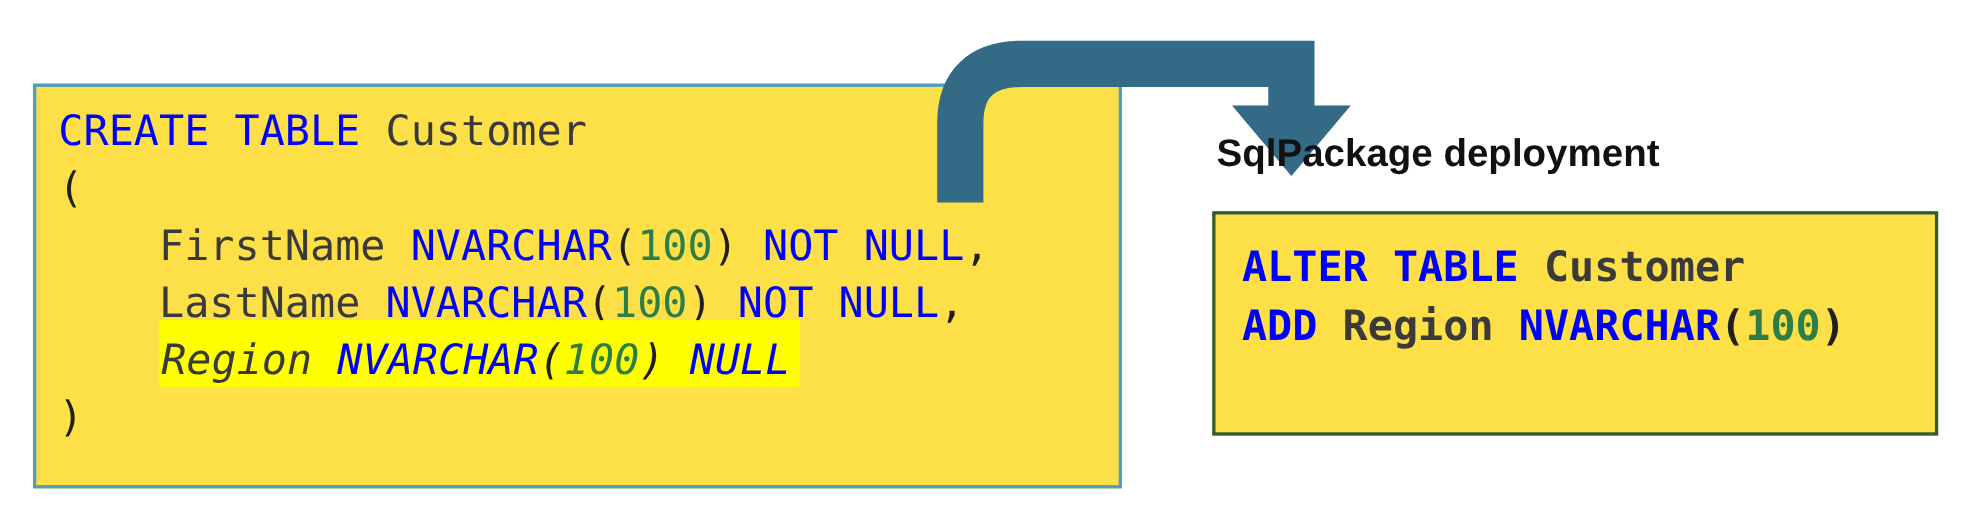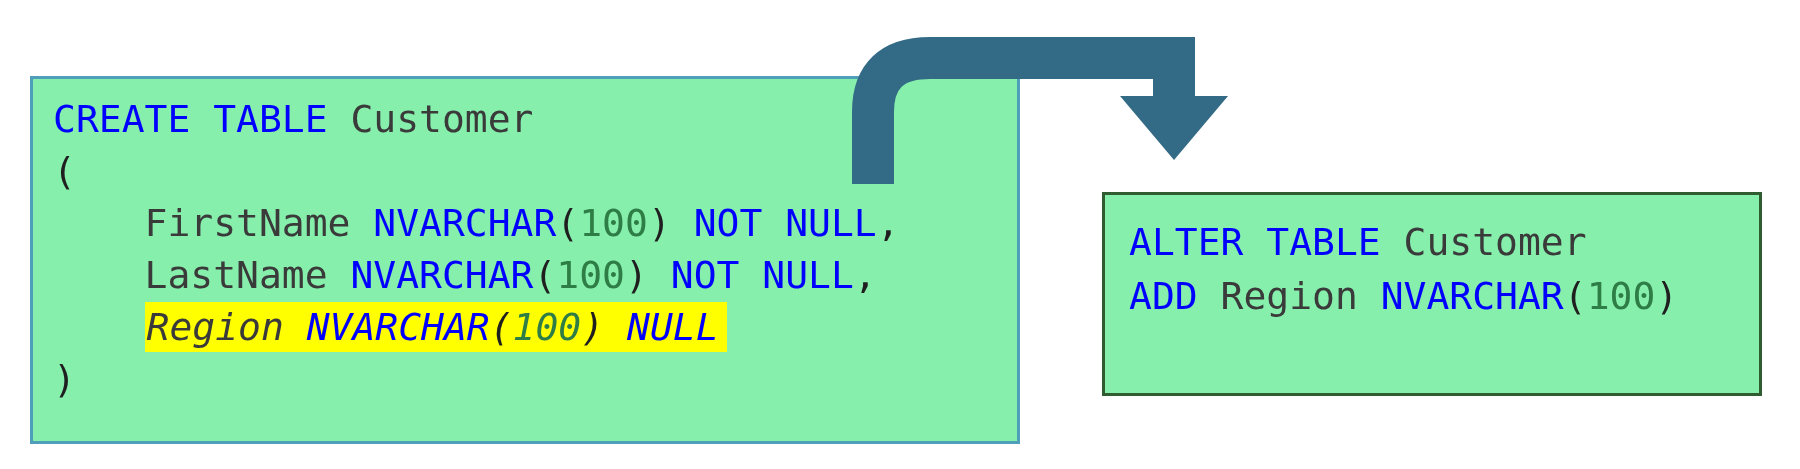--- a/index.html
+++ b/index.html
@@ -19,51 +19,52 @@
     font-weight:700;
     font-size:35px;
     line-height:44px;
     color:#111111;
   }
   #left-title  { left:36px;  top:10px;  }
   #right-title { left:1106px; top:118px; }
 
   .code-box {
     position:absolute;
-    background:#86efac;
+    background:#fde047;
   }
   #left-box {
     left:30px; top:76px;
     width:990px; height:368px;
     border:3px solid var(--left_border);
   }
   #right-box {
     left:1102px; top:192px;
     width:660px; height:204px;
     border:3px solid var(--right_border);
+    font-weight:bold;
   }
 
   .code {
     font-family:"DejaVu Sans Mono","Liberation Mono",monospace;
     font-size:38px;
     color:var(--punct);
     white-space:pre;
   }
   #left-code  { padding:14px 20px; line-height:52px; }
   #right-code { padding:20px 24px; line-height:54px; }
 
   .tok-kw  { color:var(--keyword); }
   .tok-num { color:var(--number); }
   .tok-id  { color:var(--identifier); }
   .tok-pl  { color:var(--punct); }
 
   .hl {
     background:var(--highlight);
     font-style:italic;
-    padding:3px 8px 3px 2px;
+    padding:14px 8px 3px 2px;
   }
 
   .arrow-svg {
     position:absolute;
     left:0; top:0;
     width:1800px; height:469px;
     pointer-events:none;
   }
   .arrow-line { stroke:var(--arrow); stroke-width:42; fill:none; }
   .arrow-head { fill:var(--arrow); }
@@ -76,18 +77,19 @@
 
   <div class="code-box" id="left-box">
     <div class="code" id="left-code"><div class="code-line"><span><span class="tok-kw">CREATE TABLE</span><span class="tok-pl"> </span><span class="tok-id">Customer</span></span></div><div class="code-line"><span><span class="tok-pl">(</span></span></div><div class="code-line">    <span><span class="tok-id">FirstName</span><span class="tok-pl"> </span><span class="tok-kw">NVARCHAR</span><span class="tok-pl">(</span><span class="tok-num">100</span><span class="tok-pl">)</span><span class="tok-pl"> </span><span class="tok-kw">NOT NULL</span><span class="tok-pl">,</span></span></div><div class="code-line">    <span><span class="tok-id">LastName</span><span class="tok-pl"> </span><span class="tok-kw">NVARCHAR</span><span class="tok-pl">(</span><span class="tok-num">100</span><span class="tok-pl">)</span><span class="tok-pl"> </span><span class="tok-kw">NOT NULL</span><span class="tok-pl">,</span></span></div><div class="code-line">    <span class="hl"><span class="tok-id">Region</span><span class="tok-pl"> </span><span class="tok-kw">NVARCHAR</span><span class="tok-pl">(</span><span class="tok-num">100</span><span class="tok-pl">)</span><span class="tok-pl"> </span><span class="tok-kw">NULL</span></span></div><div class="code-line"><span><span class="tok-pl">)</span></span></div></div>
   </div>
 
   <svg class="arrow-svg" viewBox="0 0 1800 469">
     <path class="arrow-line" d="M 873 184 L 873 112 Q 873 58 930 58 L 1174 58 L 1174 100"></path>
     <polygon class="arrow-head" points="1120,96 1228,96 1174,160"></polygon>
   </svg>
 
+  <div class="panel-title" id="right-title">SqlPackage deployment</div>
 
   <div class="code-box" id="right-box">
     <div class="code" id="right-code"><div class="code-line"><span><span class="tok-kw">ALTER TABLE</span><span class="tok-pl"> </span><span class="tok-id">Customer</span></span></div><div class="code-line"><span><span class="tok-kw">ADD</span><span class="tok-pl"> </span><span class="tok-id">Region</span><span class="tok-pl"> </span><span class="tok-kw">NVARCHAR</span><span class="tok-pl">(</span><span class="tok-num">100</span><span class="tok-pl">)</span></span></div></div>
   </div>
 
 </div>
 
 </body></html>

